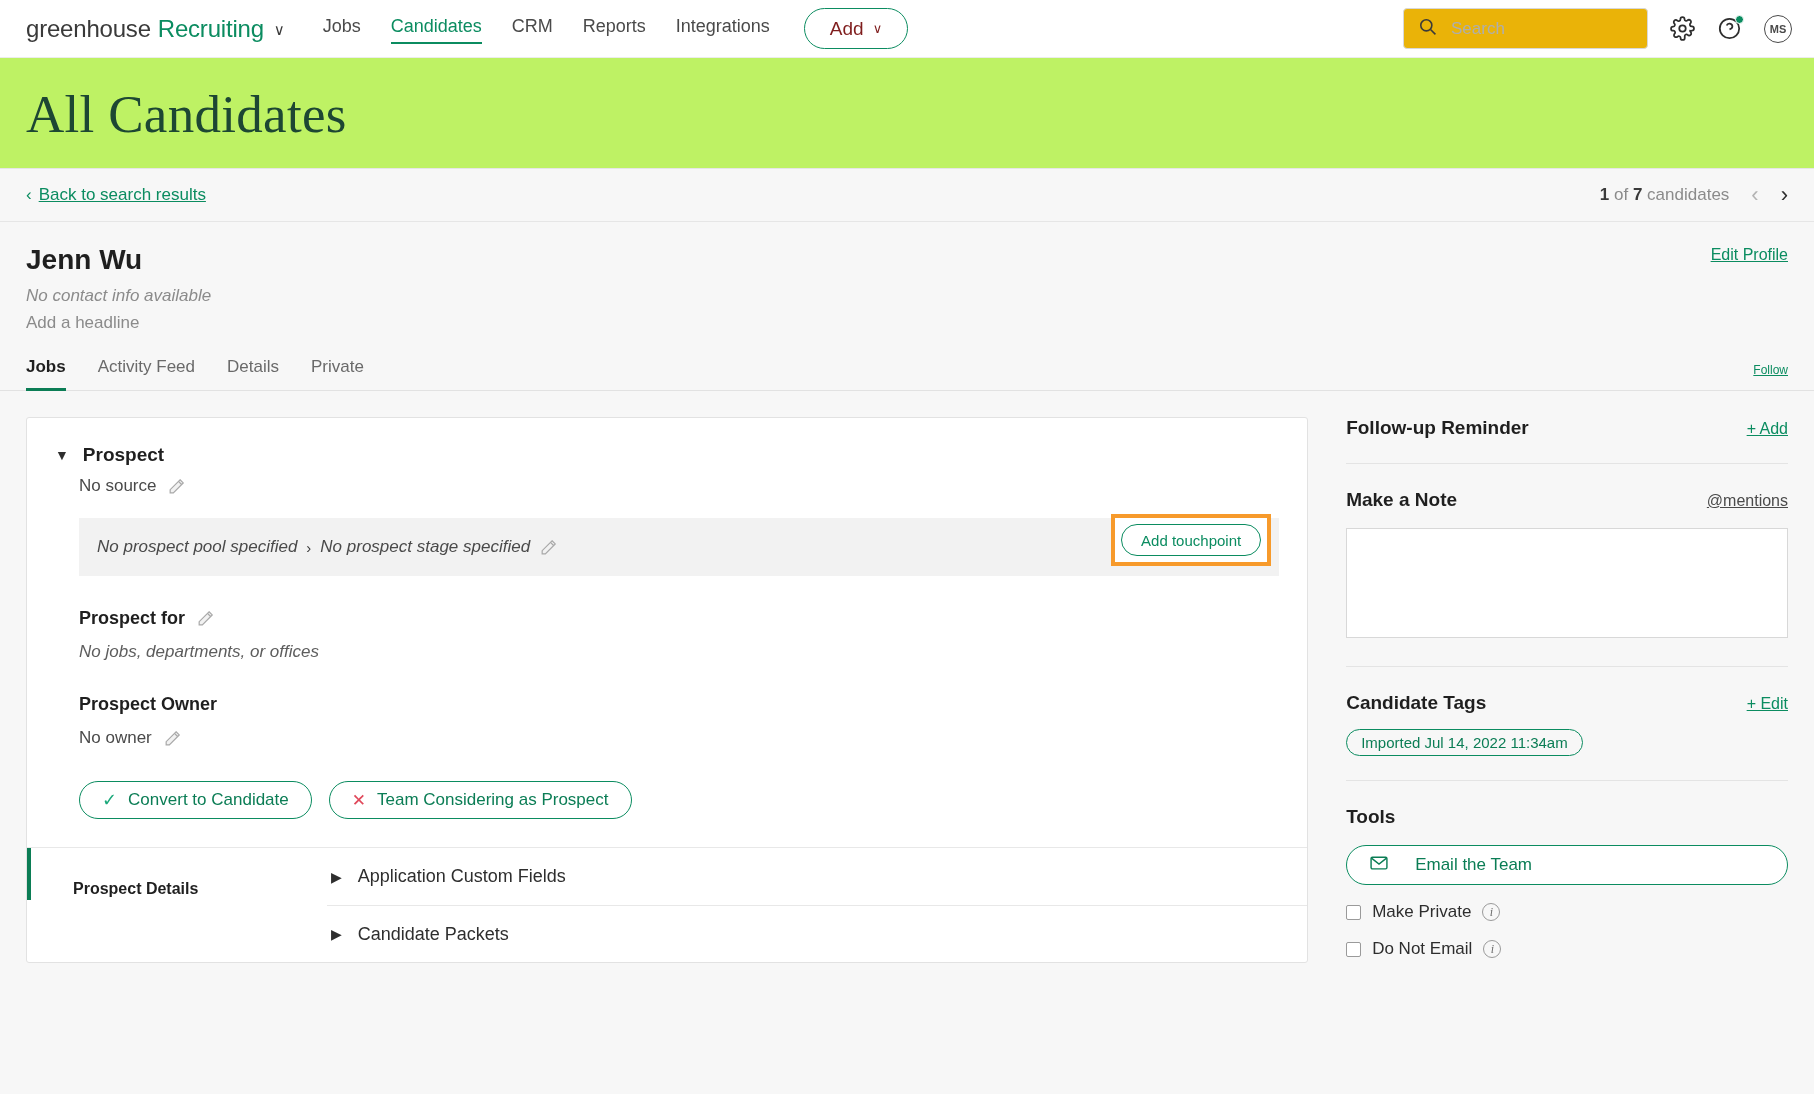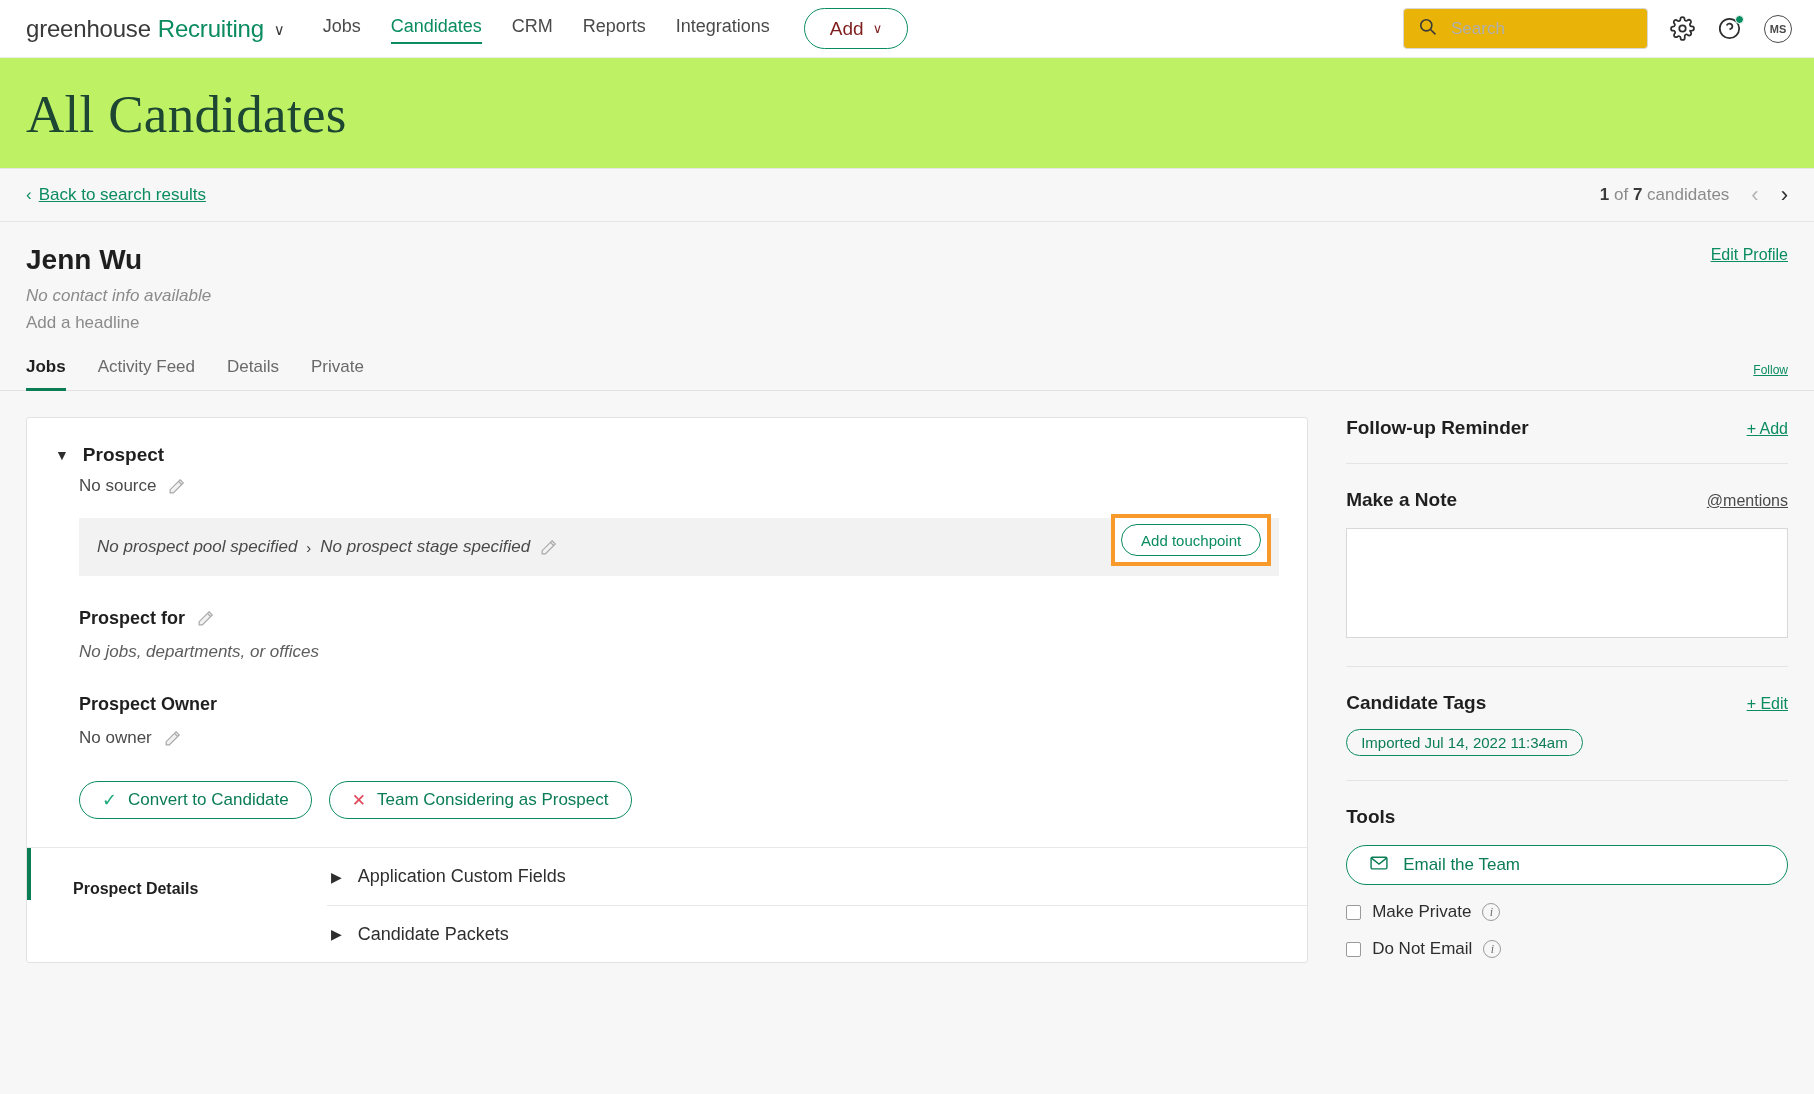--- a/index.html
+++ b/index.html
@@ -170,21 +170,21 @@
     margin-top:17px; width:100%; height:110px; background:#fff;
     border:1px solid #d8d8d8; outline:none; resize:none; font-family:inherit; font-size:16px;
     padding:10px 12px; color:#2e2e2e;
   }
   .tag{
     display:inline-block; border:1.3px solid #0b8c60; color:#0b7d55; border-radius:999px;
     padding:4px 14px; font-size:15px; margin-top:15px;
   }
   .email-btn{
     margin-top:17px; width:100%; height:40px; border:1.4px solid #0b8c60; background:#fff;
-    border-radius:999px; display:flex; align-items:center; gap:14px; padding-left:22px;
+    border-radius:999px; display:flex; align-items:center; gap:26px; padding-left:22px;
     color:#0b7d55; font-size:17px; cursor:pointer; font-family:inherit;
   }
   .chk-row{ margin-top:17px; display:flex; align-items:center; gap:11px; font-size:17px; color:#2e2e2e;}
   .chk{ width:15px; height:15px; border:1.4px solid #9a9a9a; border-radius:2px; background:#fff; cursor:pointer;}
   .info-i{
     width:18px; height:18px; border:1.2px solid #9a9a9a; border-radius:50%;
     display:inline-flex; align-items:center; justify-content:center;
     font-size:12px; font-style:italic; color:#6a6a6a; font-family:"Liberation Serif", serif;
     cursor:pointer;
   }

